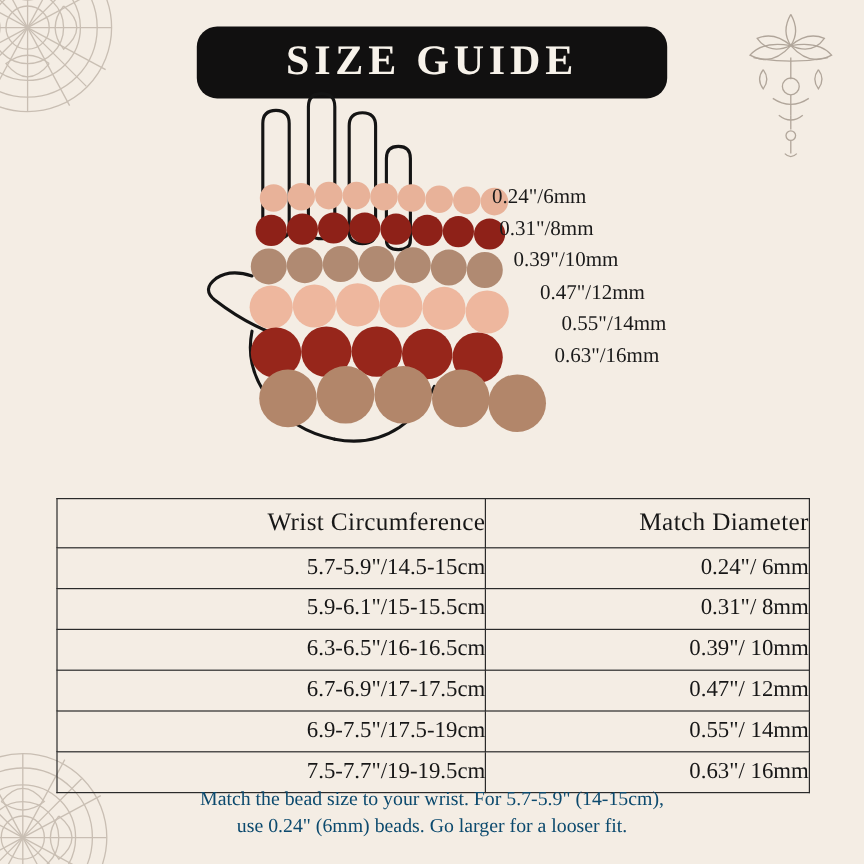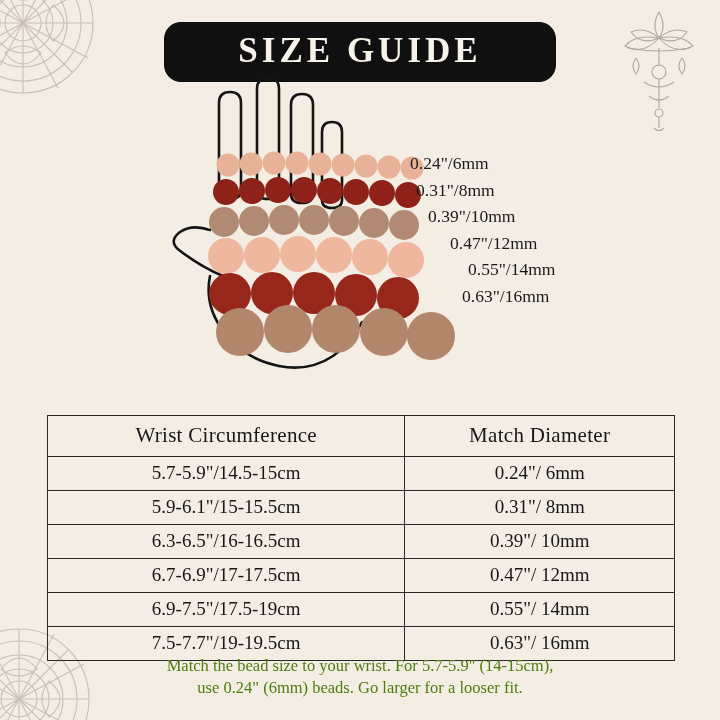--- a/index.html
+++ b/index.html
@@ -86,21 +86,21 @@
   .size-table {
     position: absolute;
     left: 47px;
     top: 415px;
     width: 628px;
     border-collapse: collapse;
     background: transparent;
   }
   .size-table th, .size-table td {
     border: 1px solid #2a2a2a;
-    text-align: center;
+    text-align: right;
     font-family: "Liberation Serif", serif;
     color: #171717;
   }
   .size-table th {
     font-size: 21px;
     font-weight: normal;
     padding: 7px 0 8px 0;
     letter-spacing: 0.3px;
   }
   .size-table td {
@@ -113,21 +113,21 @@
   
   .footnote {
     position: absolute;
     left: 0;
     right: 0;
     top: 655px;
     text-align: center;
     font-family: "Liberation Serif", serif;
     font-size: 16.5px;
     line-height: 22px;
-    color: #4d7c0f;
+    color: #0c4a6e;
     padding: 0 70px;
   }
 </style>
 </head>
 <body>
 
 <div class="page">
 
   <div class="mandala mandala-tl">
     <svg width="150" height="150" viewBox="0 0 150 150">

